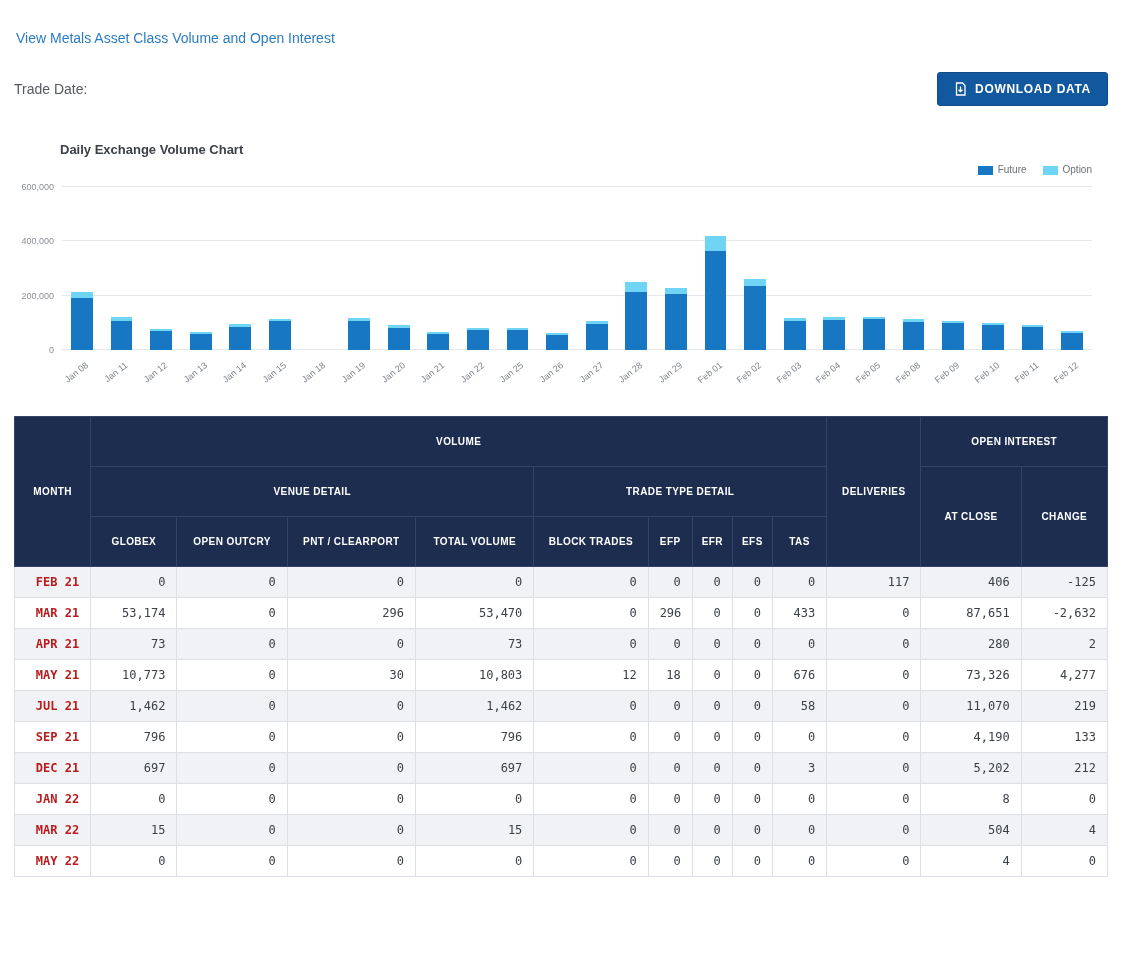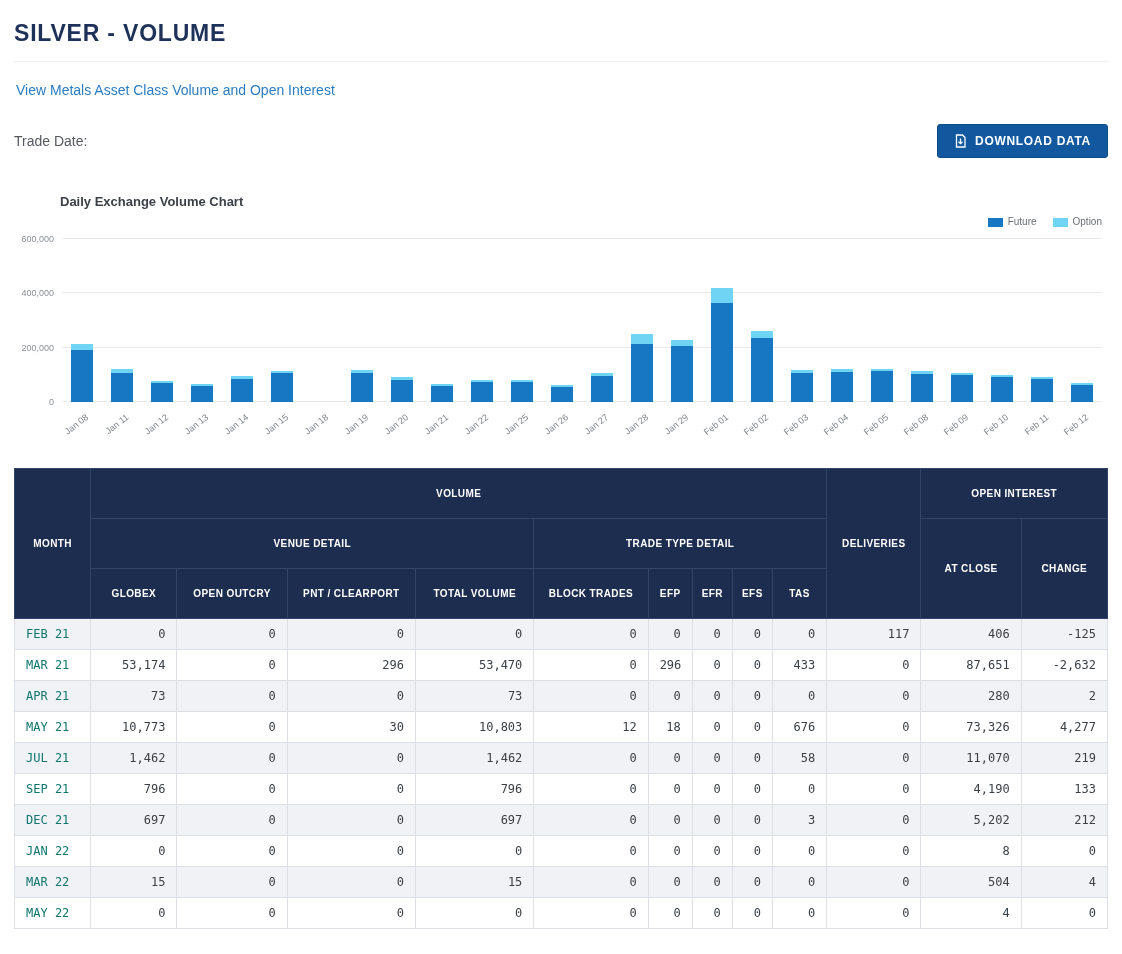--- a/index.html
+++ b/index.html
@@ -13,49 +13,48 @@
 
   
   .controls { display:flex; align-items:center; margin-bottom:36px; }
   .trade-date-label { font-size:14px; color:#55595f; margin-right:16px; }
   .date-select { width:302px; height:34px; border:1px solid #a0a4aa; background:#fff; display:flex; align-items:center; justify-content:space-between; padding:0 12px; font-size:14px; color:#3a3e44; cursor:pointer; }
   .caret-down { width:0; height:0; border-left:5px solid transparent; border-right:5px solid transparent; border-top:6px solid #4a4e54; }
   .download-btn { margin-left:auto; background:#11589f; border:1px solid #0e4c8a; color:#fff; font-family:"Liberation Sans",sans-serif; font-weight:bold; font-size:12px; letter-spacing:0.7px; padding:9px 16px; border-radius:3px; display:flex; align-items:center; gap:8px; cursor:pointer; }
   .download-btn svg { display:block; }
 
   
-  .chart-section { position:relative; margin:0 0 24px 0; }
+  .chart-section { position:relative; margin:0 10px 24px 0; }
   .chart-title { font-size:13px; font-weight:bold; color:#3c4148; margin-left:46px; }
   .legend { position:absolute; right:6px; top:22px; display:flex; gap:16px; align-items:center; }
   .legend-item { display:flex; align-items:flex-end; font-size:10px; color:#6b7077; }
   .swatch { width:15px; height:9px; display:inline-block; margin-right:5px; }
   .plot-area { position:relative; margin-left:48px; margin-right:6px; height:163px; margin-top:30px; }
   .gridline { position:absolute; left:0; right:0; height:1px; background:#e4e7eb; }
   .ytick { position:absolute; right:100%; margin-right:8px; transform:translateY(50%); font-size:9px; color:#8b9097; white-space:nowrap; }
   .bars { position:absolute; left:0; right:0; top:0; bottom:0; display:flex; align-items:flex-end; }
   .bar-slot { flex:1; height:100%; display:flex; justify-content:center; align-items:flex-end; }
   .bar-stack { width:55%; height:100%; display:flex; flex-direction:column; justify-content:flex-end; }
   .xlabels { display:flex; margin-left:48px; margin-right:6px; height:42px; }
   .xlabel-slot { flex:1; position:relative; }
   .xlabel { position:absolute; top:10px; right:45%; transform:rotate(-38deg); transform-origin:100% 0; font-size:9px; color:#7d838b; white-space:nowrap; }
 
   
   table.volume-table { border-collapse:collapse; width:100%; table-layout:fixed; border:1px solid #c7ccd4; }
   .volume-table thead th { background:#1d2d50; color:#fff; font-size:10px; font-weight:bold; letter-spacing:0.4px; border:1px solid #33436a; padding:19px 6px; text-align:center; }
   .volume-table tbody td { border:1px solid #dcdfe5; padding:8px 11px; text-align:right; font-family:"DejaVu Sans Mono", monospace; font-size:12px; color:#3b4046; }
-  .volume-table tbody td.month { text-align:left; font-weight:normal; color:#0f766e; }
+  .volume-table tbody td.month { text-align:right; font-weight:bold; color:#b91c1c; }
   .volume-table tbody tr:nth-child(odd) { background:#f1f2f5; }
   .volume-table tbody tr:nth-child(even) { background:#ffffff; }
 </style>
 </head>
 <body>
 
 <div class="page">
 
-  <h1 class="page-title">SILVER - VOLUME</h1>
 
   <a class="asset-link">View Metals Asset Class Volume and Open Interest</a>
 
   <div class="controls">
     <span class="trade-date-label">Trade Date:</span>
     <button class="download-btn">
       <span>
         <svg width="13" height="14" viewBox="0 0 13 14">
             <path d="M2.5 1h6l2.5 2.5V13h-8.5z" fill="none" stroke="#ffffff" stroke-width="1.3"></path>
             <path d="M6.5 4.5v5M4.5 7.7l2 2 2-2" fill="none" stroke="#ffffff" stroke-width="1.3"></path>

